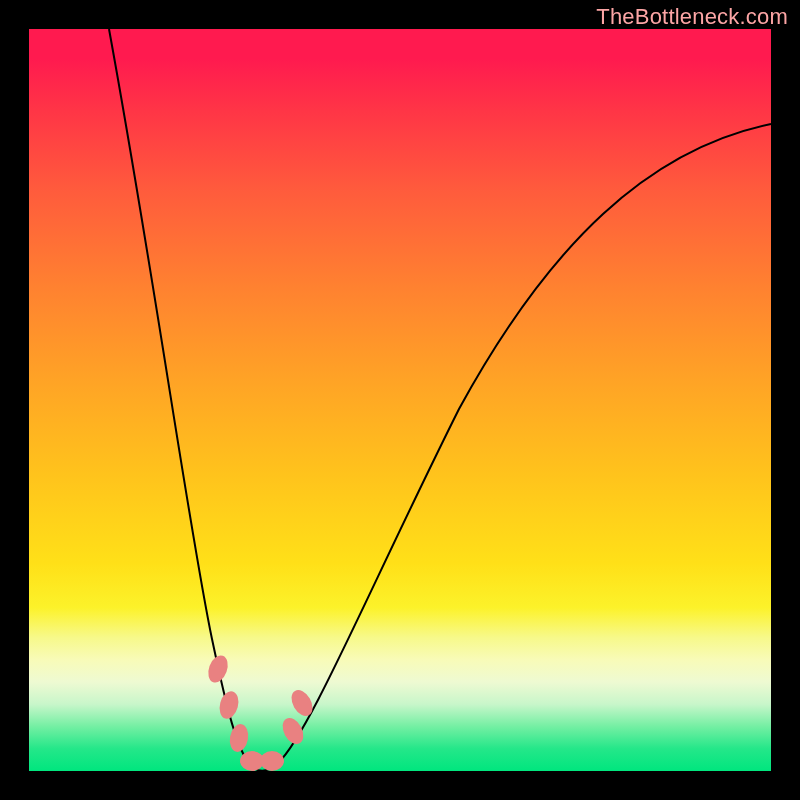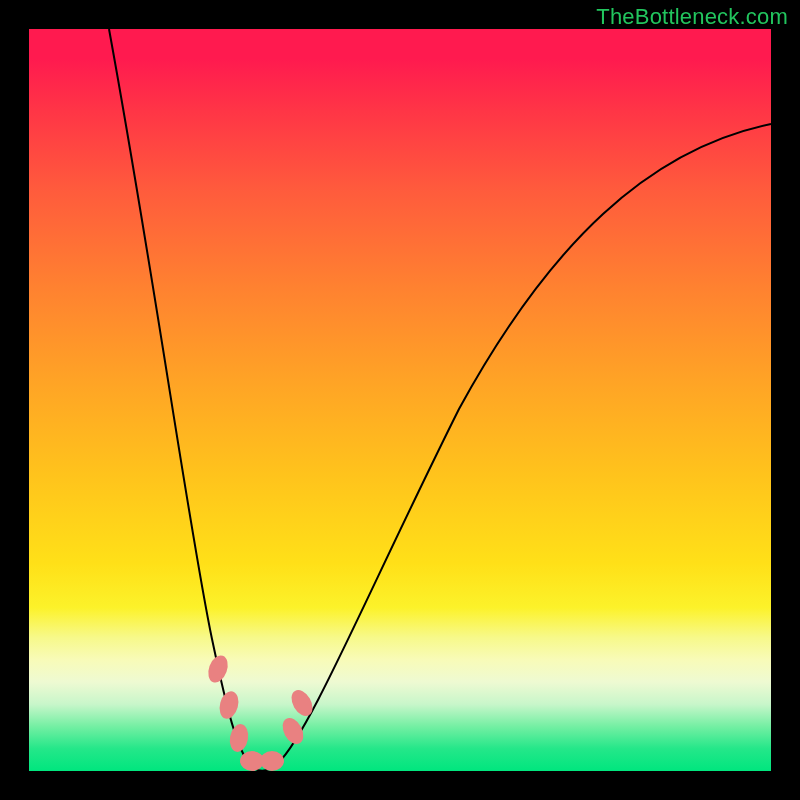--- a/index.html
+++ b/index.html
@@ -39,21 +39,21 @@
       #c8f6ca 91%,
       #74efa3 94%,
       #24e789 97%,
       #00e67e 100%
     );
   }
   .watermark {
     position: absolute;
     top: 4px;
     right: 12px;
-    color: #22c55e;
+    color: #fca5a5;
     font-size: 22px;
     font-weight: 500;
     letter-spacing: 0.2px;
     pointer-events: none;
   }
   svg.curve {
     position: absolute;
     inset: 0;
     width: 742px;
     height: 742px;

